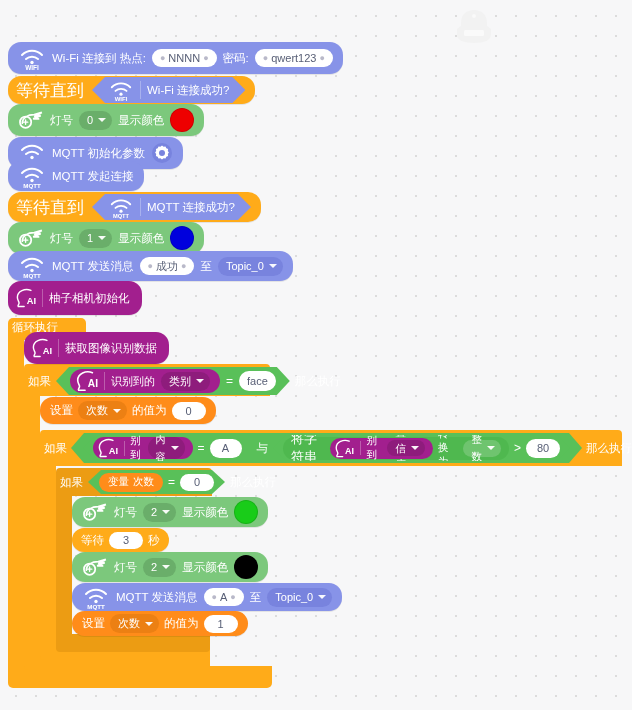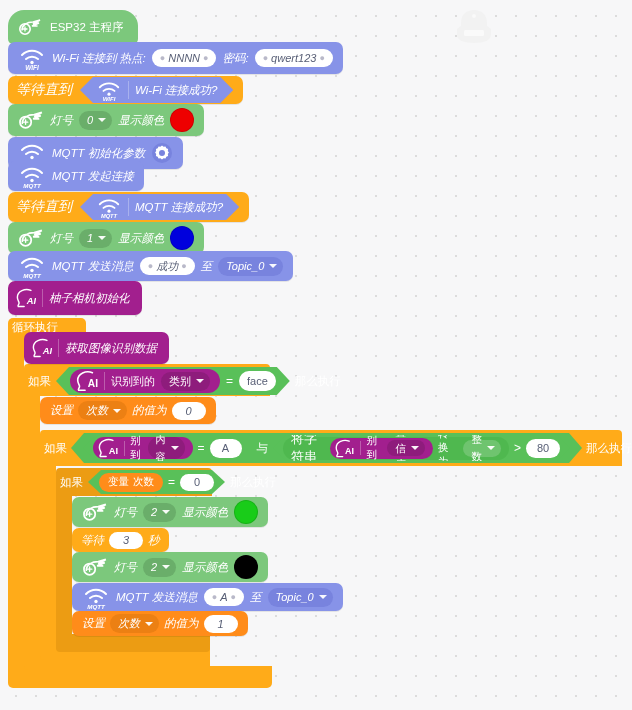--- a/index.html
+++ b/index.html
@@ -23,21 +23,21 @@
   .wm-t1 .o{color:#ef8240;}
   .wm-t1 .g{color:#eeeeee;}
   .wm-t2{font-size:11px;color:#ececec;margin-top:5px;letter-spacing:.4px;}
 
   
   .blk{position:absolute;display:flex;align-items:center;box-sizing:border-box;color:#fff;font-size:11.5px;}
   .lbl{white-space:nowrap;}
   .ico{flex:0 0 auto;display:flex;align-items:center;justify-content:center;}
 
   
-  .stack{border-radius:7px;height:30px;padding:0 10px;gap:6px;box-shadow:0 1px 0 rgba(0,0,0,.08);font-style:italic;}
+  .stack{border-radius:13px;height:30px;padding:0 10px;gap:6px;box-shadow:0 1px 0 rgba(0,0,0,.08);}
 
   .c-wifi{background:#8793e8;}
   .c-mqtt{background:#8793e8;align-items:center;}
   .c-led{background:#7cc87c;}
   .c-ai{background:#a21f8e;}
   .c-ctrl{background:#ffab19;}
   .c-var{background:#ff8c1a;}
   .c-op{background:#59c059;}
 
   
@@ -64,21 +64,21 @@
 
   
   .oval{border-radius:14px;height:24px;display:flex;align-items:center;padding:0 9px;gap:6px;font-size:11px;color:#fff;}
 
   .aihead{width:22px;height:22px;flex:0 0 auto;}
   .sep{width:1px;height:18px;background:rgba(255,255,255,.28);}
   .carm{position:absolute;background:#ffab19;}
 
   .loopbar{position:absolute;background:#ffab19;}
   .darkarm{background:#ec9c13 !important;}
-  .sep-wait{font-size:14px;}
+  .sep-wait{font-size:17px;}
 </style>
 </head>
 <body>
 
 <div class="canvas">
 
   <div class="wm">
     <div class="wm-mark">
       <svg width="44" height="44" viewBox="0 0 44 44">
         <path d="M22 6 C14 6 9 11 9 19 L9 22 L5 25 L5 31 C5 36 12 39 22 39 C32 39 39 36 39 31 L39 25 L35 22 L35 19 C35 11 30 6 22 6 Z" fill="#f2f2f2"></path>
@@ -98,30 +98,20 @@
   <div class="carm" style="left:24px;top:650px;width:186px;height:20px;border-radius:0 0 4px 4px;"></div>
 
   <div class="carm" style="left:40px;top:430px;width:582px;height:36px;border-radius:4px 4px 0 0;"></div>
   <div class="carm" style="left:40px;top:466px;width:16px;height:174px;"></div>
   <div class="carm" style="left:40px;top:640px;width:170px;height:20px;border-radius:0 0 4px 4px;"></div>
 
   <div class="carm darkarm" style="left:56px;top:468px;width:156px;height:28px;border-radius:4px 4px 0 0;"></div>
   <div class="carm darkarm" style="left:56px;top:496px;width:16px;height:138px;"></div>
   <div class="carm darkarm" style="left:56px;top:634px;width:154px;height:18px;border-radius:0 0 4px 4px;"></div>
 
-  <div class="blk hat" style="left:8px;top:10px;">
-    <span class="ico">
-      <svg width="24" height="20" viewBox="0 0 24 20">
-        <path d="M4 13 C4 8 9 5 15 5 L22 3 L15 7 L21 6 L14 9 L19 9" stroke="#fff" stroke-width="1.6" fill="none" stroke-linecap="round"></path>
-        <circle cx="7" cy="12" r="5.2" stroke="#fff" stroke-width="1.6" fill="none"></circle>
-        <path d="M5 12 h4 M7 10 v4" stroke="#fff" stroke-width="1.3" stroke-linecap="round"></path>
-      </svg>
-    </span>
-    <span class="lbl">ESP32 主程序</span>
-  </div>
 
   <div class="blk stack c-wifi" style="left:8px;top:42px;height:32px;">
     <span class="ico">
       <svg width="28" height="26" viewBox="0 0 28 26">
         <path d="M4 10 A14 14 0 0 1 24 10" stroke="#fff" stroke-width="2" fill="none" stroke-linecap="round"></path>
         <path d="M8 14 A9 9 0 0 1 20 14" stroke="#fff" stroke-width="2" fill="none" stroke-linecap="round"></path>
         <circle cx="14" cy="17.5" r="1.7" fill="#fff"></circle>
         <text x="14" y="25" font-size="6.5" fill="#fff" text-anchor="middle" font-family="Liberation Sans, sans-serif" font-weight="bold">WIFI</text>
       </svg>
     </span>

